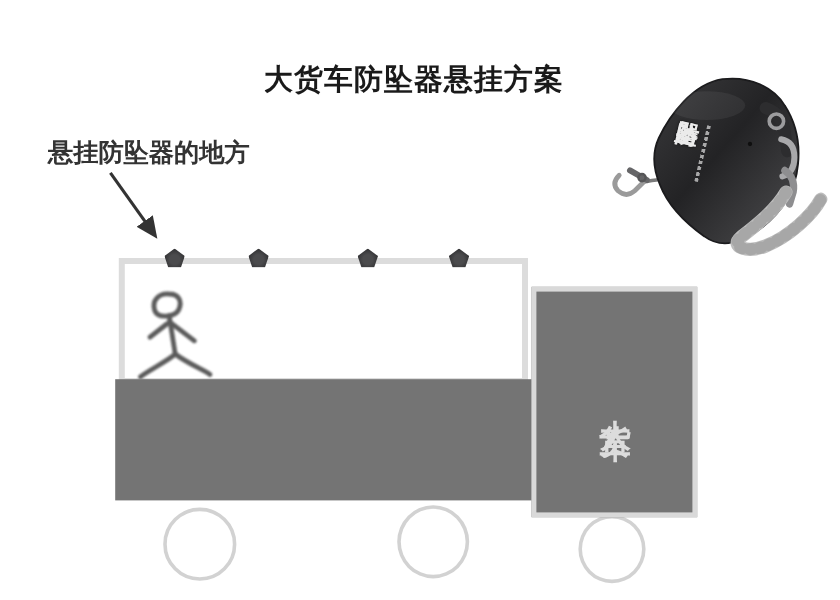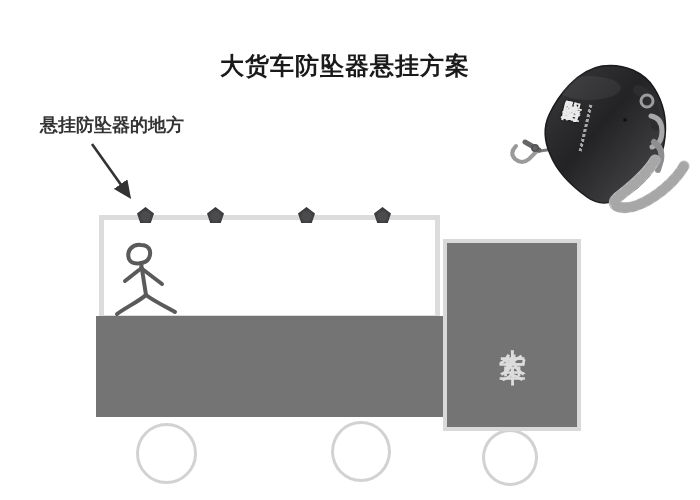--- a/index.html
+++ b/index.html
@@ -13,21 +13,21 @@
   .stage{
     position:relative;width:700px;height:500px;overflow:hidden;background:#ffffff;
     font-family:Liberation Serif, serif;
   }
   .title{
     position:absolute;left:0;top:50px;width:690px;text-align:center;
     font-size:24px;font-weight:bold;color:#1a1a1a;letter-spacing:1px;
   }
   .annotation-label{
     position:absolute;left:40px;top:113px;
-    font-size:18px;font-weight:bold;color:var(--ink);
+    font-size:21px;font-weight:bold;color:var(--ink);
   }
   .arrow-svg{position:absolute;left:80px;top:136px;}
   .cargo-box{
     position:absolute;left:99px;top:215px;width:341px;height:105px;
     box-sizing:border-box;border:5px solid #dcdcdc;background:#ffffff;
   }
   .figure-svg{position:absolute;left:103px;top:240px;}
   .truck-bed{
     position:absolute;left:96px;top:316px;width:347px;height:101px;
     background:var(--truck-gray);

